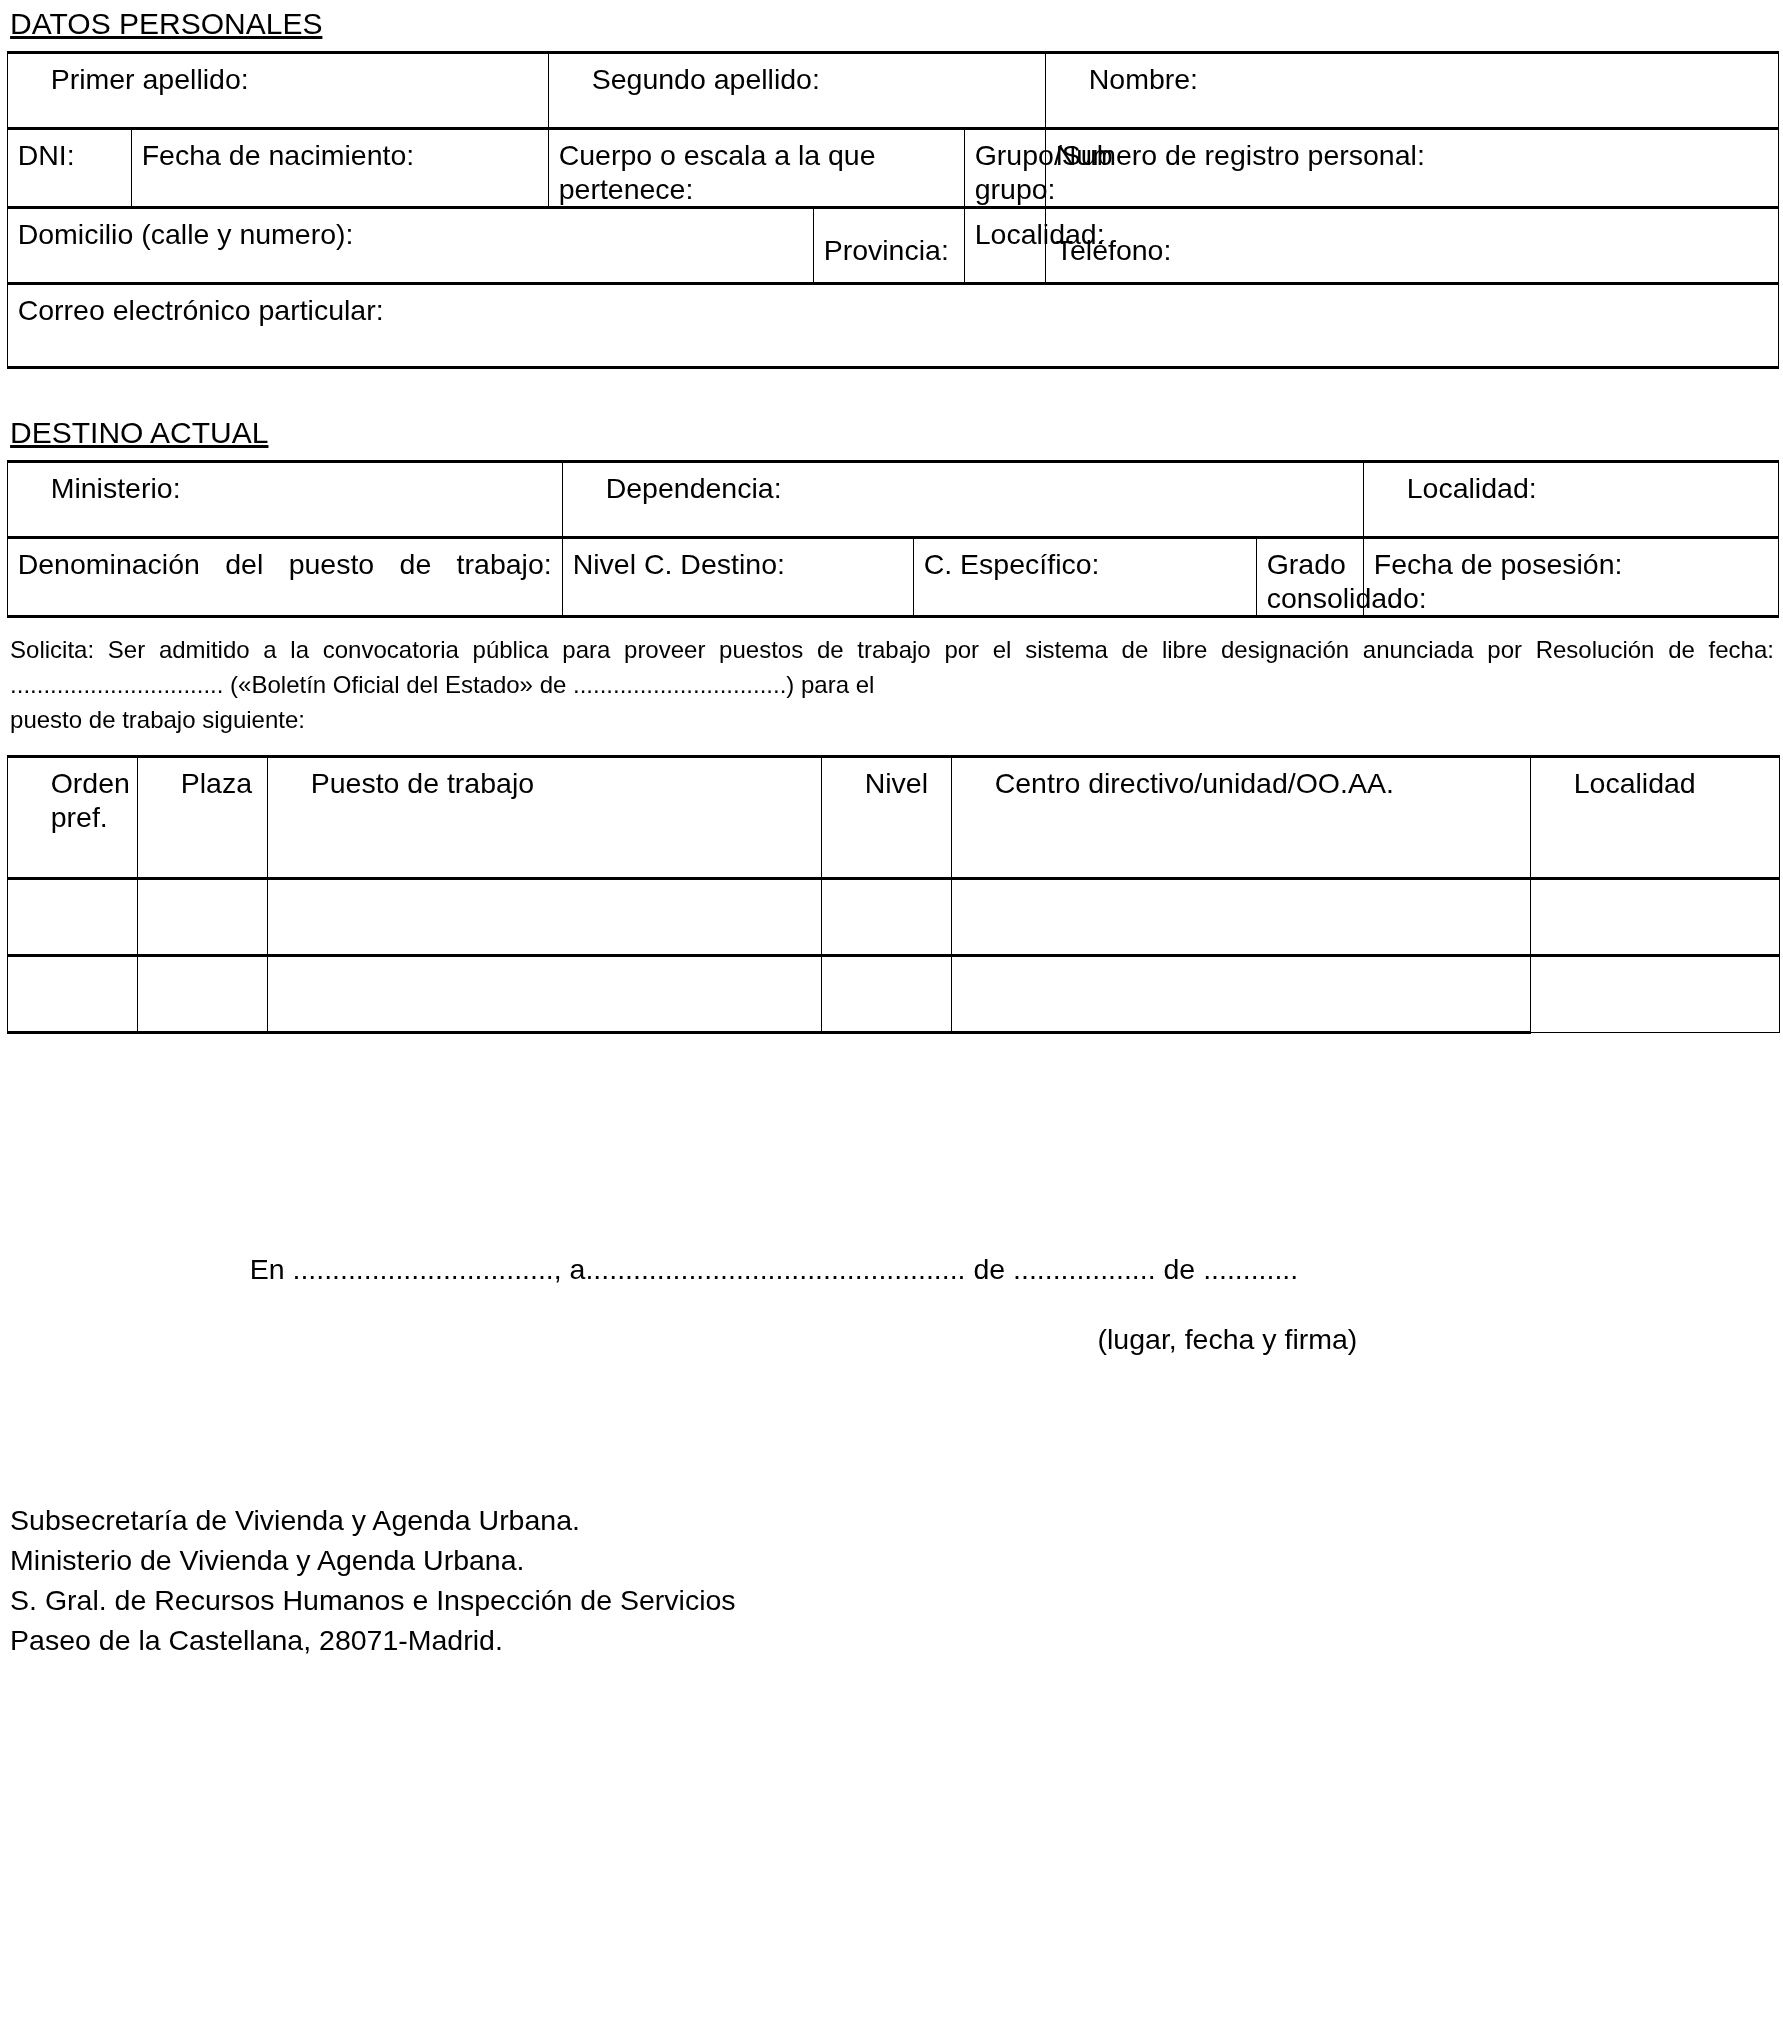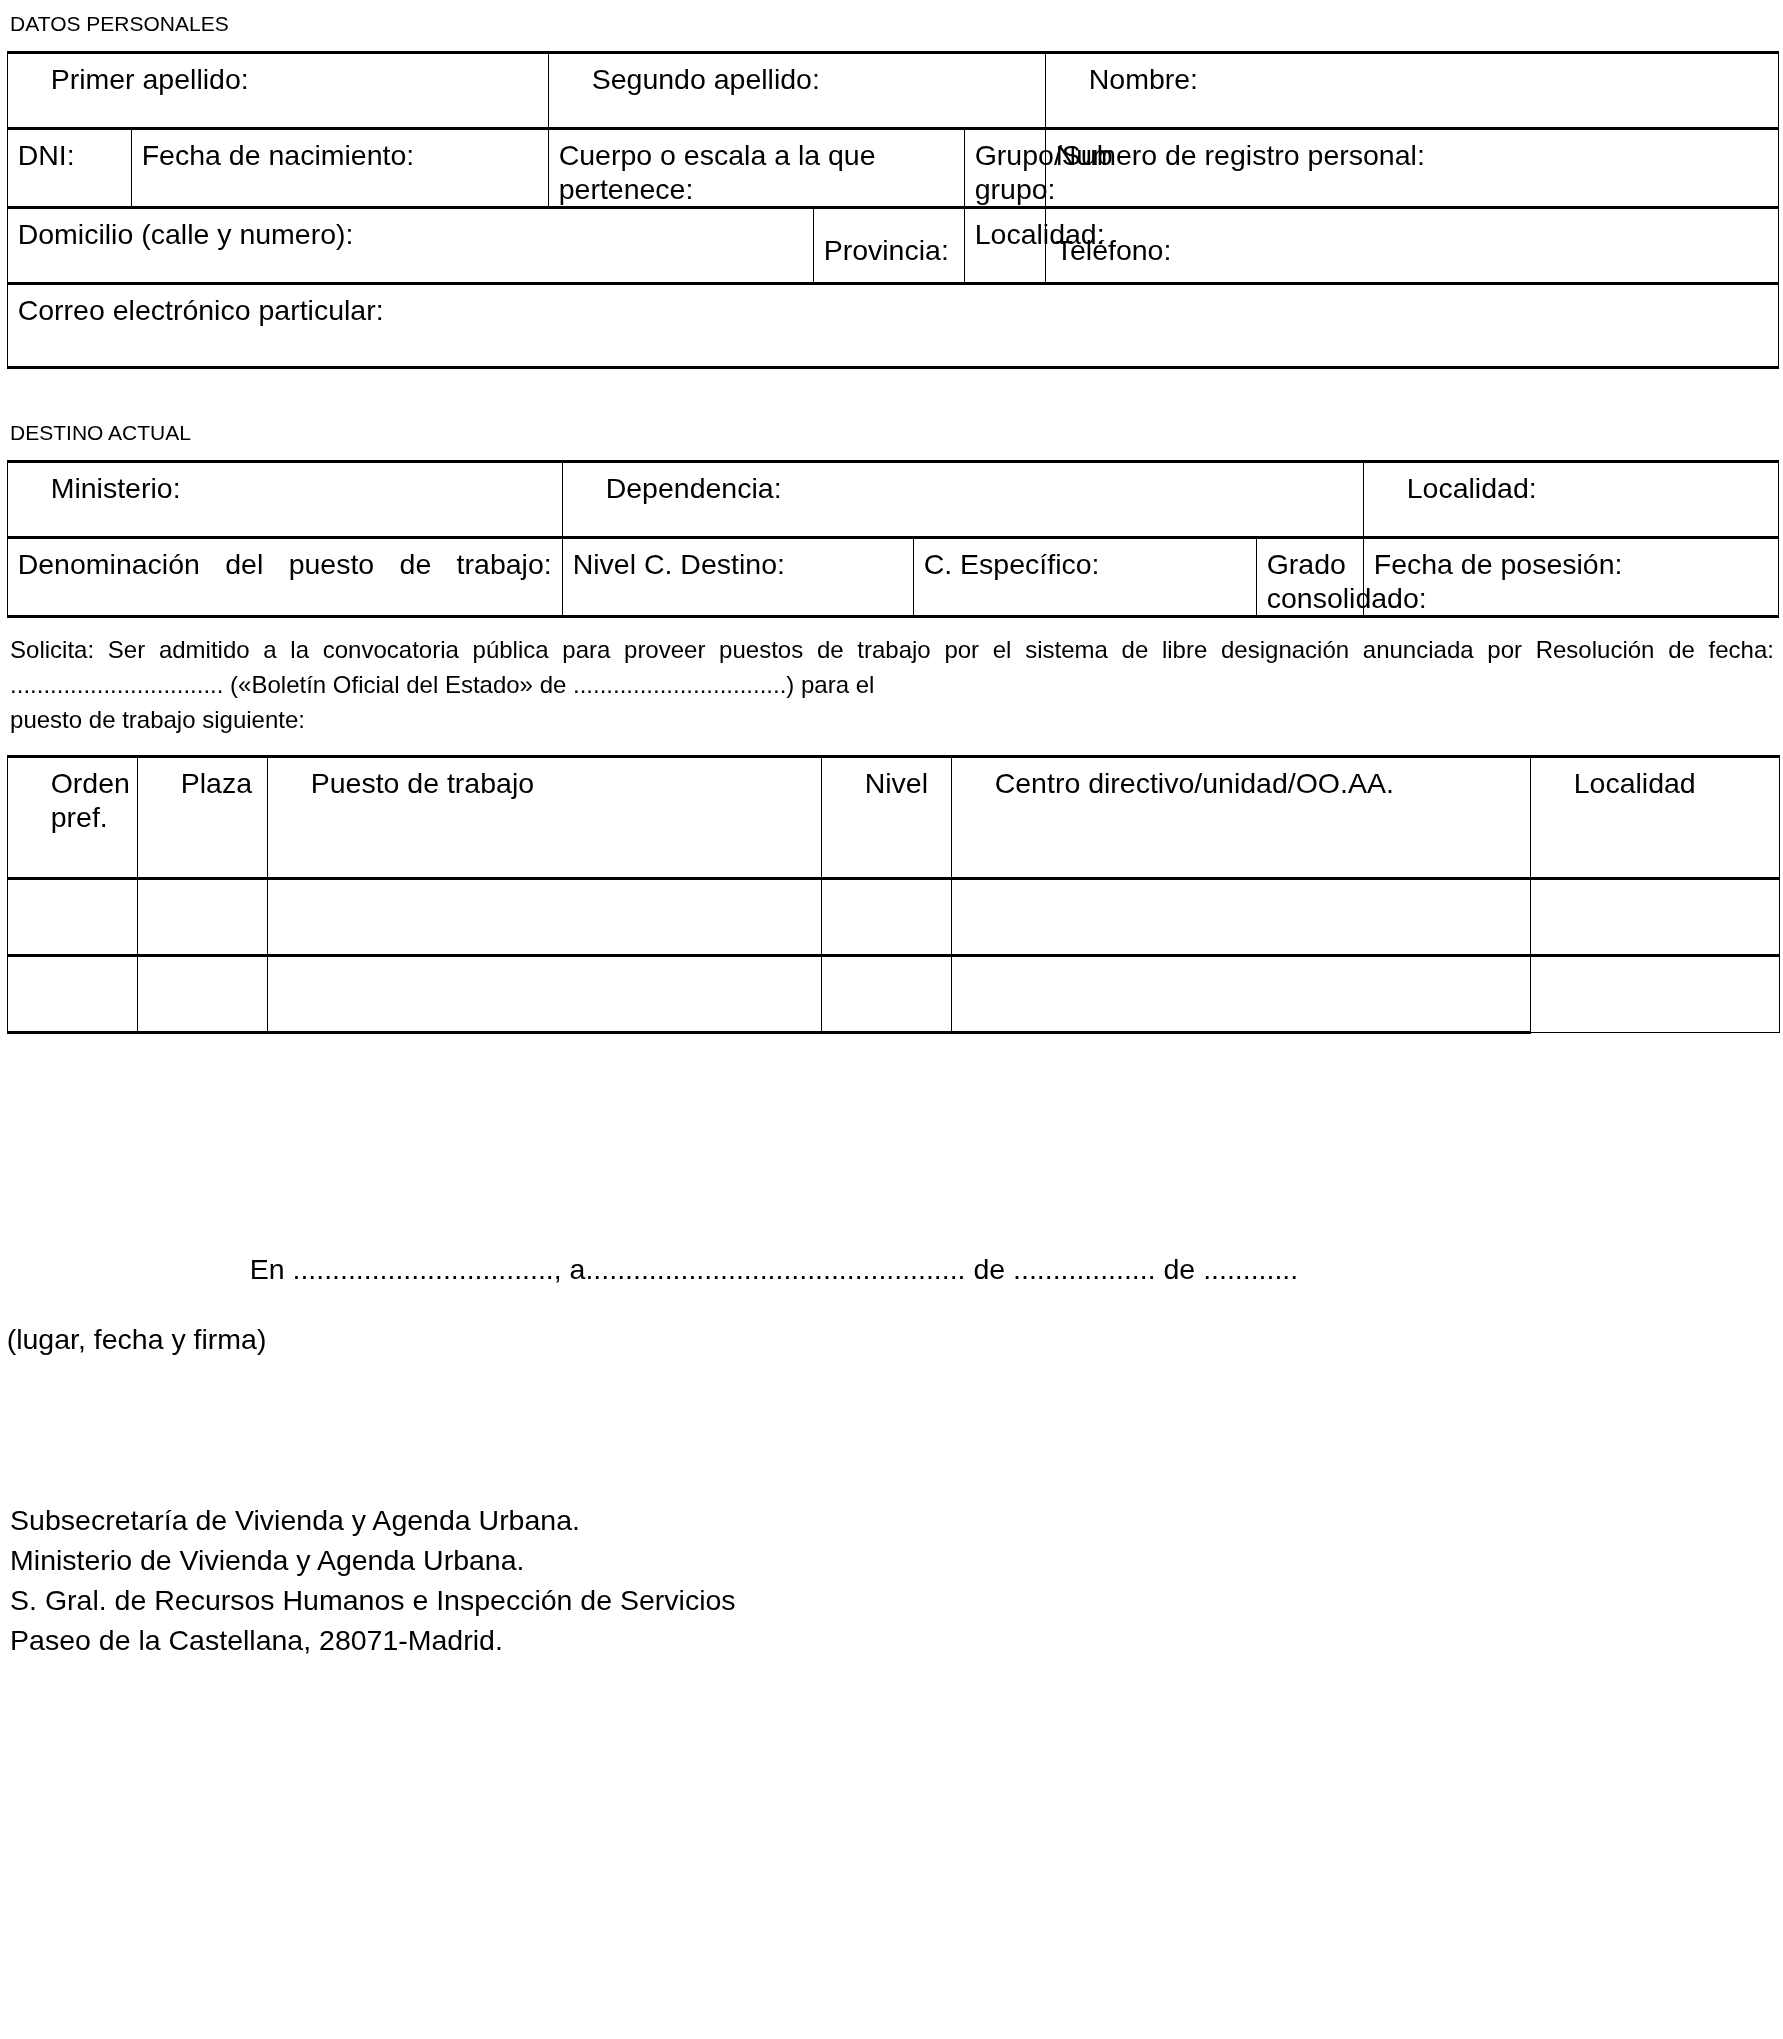--- a/index.html
+++ b/index.html
@@ -18,24 +18,25 @@
   }
   .page {
     position: relative;
     width: 1784px;
     height: 2040px;
     box-sizing: border-box;
     padding: 0 6.7px;
   }
 
   .section-title {
-    font-size: 21px;
+    font-size: 30px;
     line-height: 34px;
     margin: 6.7px 0 10px 3.4px;
     white-space: nowrap;
+    text-decoration: underline;
   }
 
   table.form {
     border-collapse: collapse;
     width: 1772px;
     table-layout: fixed;
   }
   table.form td {
     border: 1.7px solid #000;
     vertical-align: top;
@@ -67,21 +68,21 @@
 
   .sign-line {
     font-size: 28.5px;
     line-height: 35px;
     margin: 0 0 0 243px;
     white-space: nowrap;
   }
   .sign-caption {
     font-size: 28.5px;
     line-height: 35px;
-    text-align: left;
+    text-align: right;
     margin: 35px 0 0 0;
     padding-right: 420px;
   }
 
   .addr {
     font-size: 28.5px;
     line-height: 40px;
     margin-left: 3.4px;
   }
   .addr div { white-space: nowrap; }

